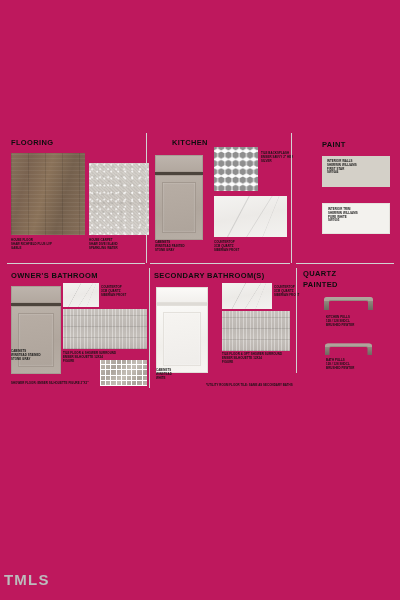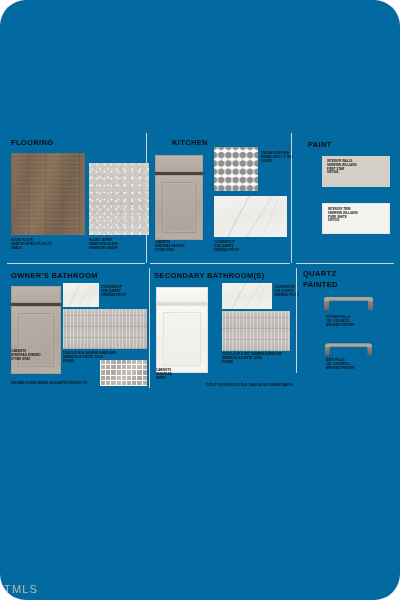--- a/index.html
+++ b/index.html
@@ -13,22 +13,21 @@
     height: 600px;
     position: relative;
     overflow: hidden;
     font-family: "Liberation Sans", sans-serif;
     color: #111111;
   }
 
   .page {
     position: absolute;
     inset: 0;
-    background: #0369a1;
-    border-radius: 26px;
+    background: #be185d;
   }
 
   
   .sec-title {
     font-size: 7.5px;
     font-weight: 700;
     letter-spacing: 0.35px;
     color: #0d0d0d;
     line-height: 1;
     white-space: nowrap;
@@ -182,26 +181,26 @@
     position: absolute;
     box-sizing: border-box;
     padding: 4px 5px;
   }
   .chip .cap { color: #141414; }
 
   
   .watermark {
     position: absolute;
     left: 4px;
-    bottom: 5px;
-    font-size: 11px;
+    bottom: 12px;
+    font-size: 15px;
     letter-spacing: 1.2px;
     color: #bcbcbc;
     font-family: "Liberation Sans", sans-serif;
-    font-weight: 400;
+    font-weight: 700;
   }
 </style>
 </head>
 <body>
 
 <div class="page">
 
   <div class="sec-title" style="position:absolute;left:11px;top:139px;">FLOORING</div>
 
   <div class="swatch wood" style="left:11px;top:153px;width:74px;height:82px;"></div>
@@ -268,21 +267,21 @@
 
   <div style="position:absolute;left:214px;top:241px;">
     <div class="cap">COUNTERTOP</div>
     <div class="cap sub">3CM QUARTZ</div>
     <div class="cap sub">SIBERIAN FROST</div>
   </div>
 
   <div class="rule" style="left:150px;top:263px;width:140px;"></div>
   <div class="vrule" style="left:291px;top:133px;height:130px;"></div>
 
-  <div class="sec-title" style="position:absolute;left:308px;top:141px;">PAINT</div>
+  <div class="sec-title" style="position:absolute;left:322px;top:141px;">PAINT</div>
 
   <div class="chip" style="left:322px;top:156px;width:68px;height:31px;background:#d4d0c8;">
     <div class="cap">INTERIOR WALLS</div>
     <div class="cap sub">SHERWIN WILLIAMS</div>
     <div class="cap sub">FIRST STAR</div>
     <div class="cap sub">SW7646</div>
   </div>
 
   <div class="chip" style="left:322px;top:203px;width:68px;height:31px;background:#f3f2ee;border:0.5px solid #e6e4df;">
     <div class="cap">INTERIOR TRIM</div>

